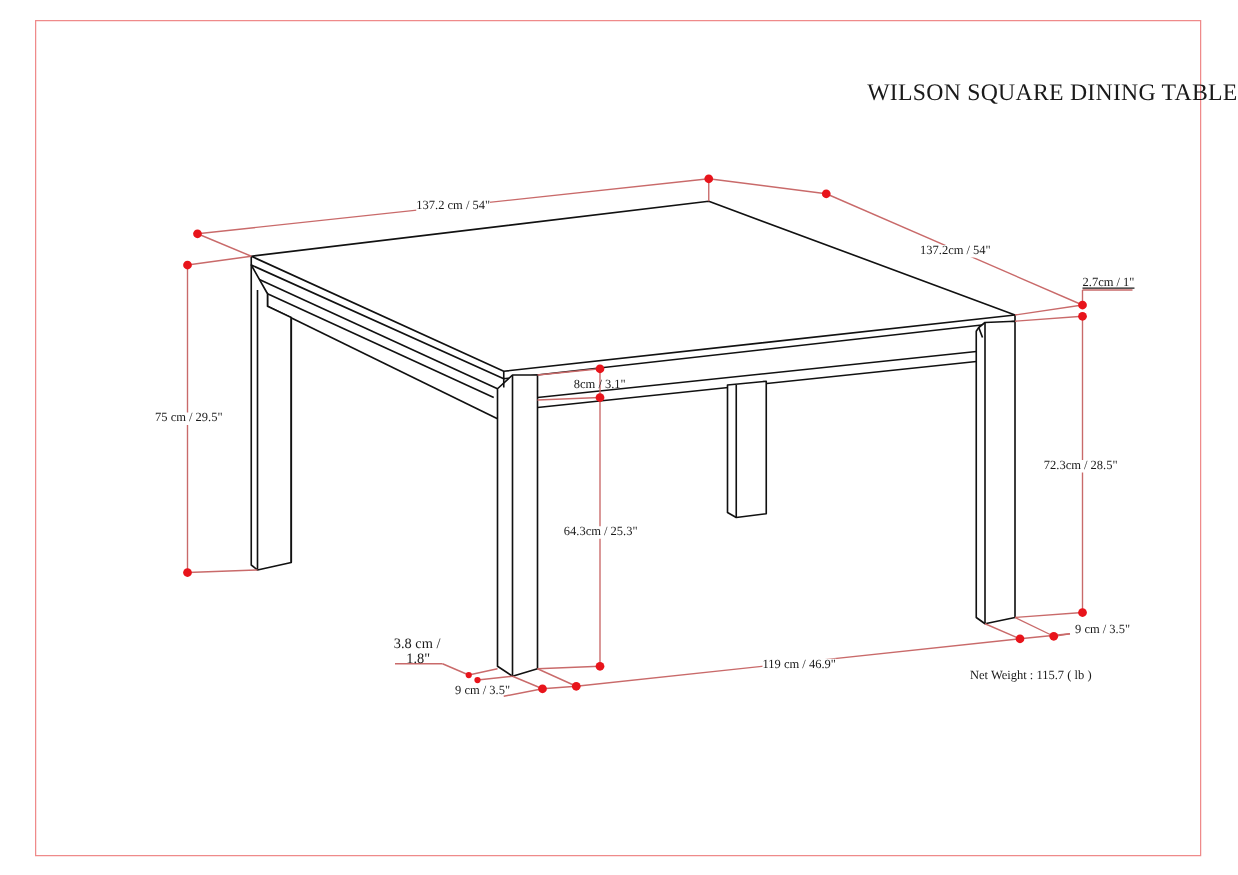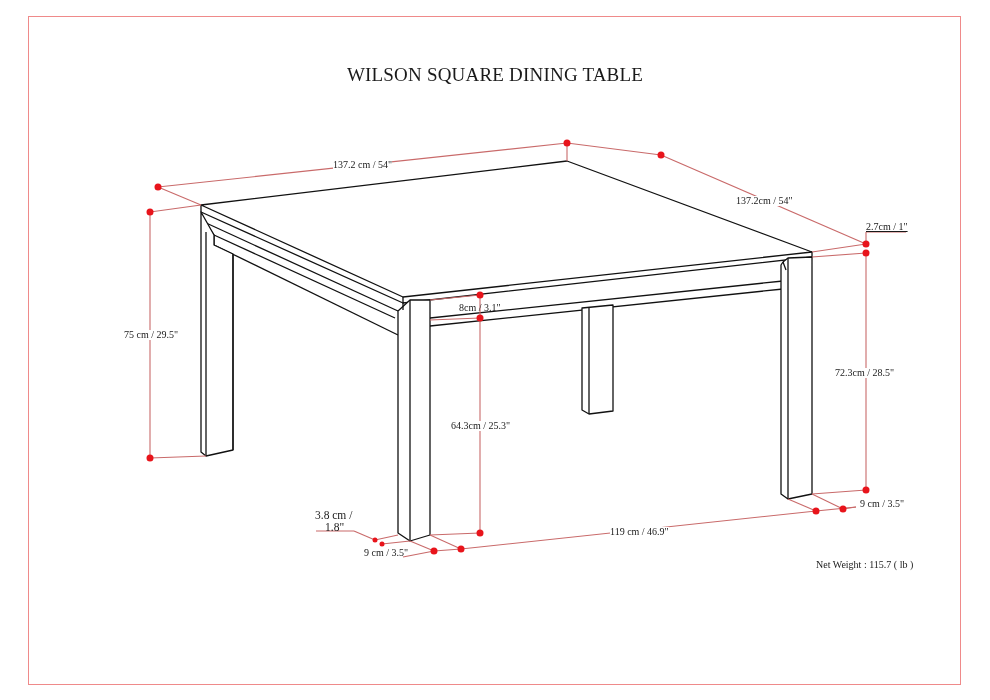--- a/index.html
+++ b/index.html
@@ -3,21 +3,21 @@
   <meta charset="utf-8">
   <style>
     html, body { margin: 0; padding: 0; background: #ffffff; }
     body { width: 990px; height: 700px; position: relative; overflow: hidden;
            font-family: "Liberation Serif", serif; color: #1a1a1a; }
     #page-frame { position: absolute; left: 28px; top: 16px; width: 933px; height: 669px;
                   border: 1.5px solid #ef8a8a; box-sizing: border-box; }
     #diagram { position: absolute; left: 0; top: 0; }
     .lbl { position: absolute; font-size: 10px; white-space: nowrap; line-height: 1; background: #fff; }
     .lbl.nobg { background: transparent; }
-    #title { position: absolute; left: 0; width: 990px; top: 64px; text-align: center;
+    #title { position: absolute; left: 0; width: 990px; top: 64px; text-align: right;
              font-size: 19px; letter-spacing: 0.2px; }
   </style>
 </head>
 <body>
 
 <div id="page-frame"></div>
 
 <div id="title">WILSON SQUARE DINING TABLE</div>
 
 <svg id="diagram" width="990" height="700" viewBox="0 0 990 700">
@@ -124,13 +124,13 @@
 <span class="lbl nobg" style="left:866px; top:222px; text-decoration: underline;">2.7cm / 1"</span>
 <span class="lbl" style="left:124px; top:330px;">75 cm / 29.5"</span>
 <span class="lbl nobg" style="left:459px; top:303px;">8cm / 3.1"</span>
 <span class="lbl" style="left:451px; top:421px;">64.3cm / 25.3"</span>
 <span class="lbl" style="left:835px; top:368px;">72.3cm / 28.5"</span>
 <span class="lbl nobg" style="left:315px; top:510px; font-size:11.5px;">3.8 cm /</span>
 <span class="lbl nobg" style="left:325px; top:522px; font-size:11.5px;">1.8"</span>
 <span class="lbl nobg" style="left:364px; top:548px;">9 cm / 3.5"</span>
 <span class="lbl" style="left:610px; top:527px;">119 cm / 46.9"</span>
 <span class="lbl nobg" style="left:860px; top:499px;">9 cm / 3.5"</span>
-<span class="lbl nobg" style="left:776px; top:560px; font-size:10px;margin-left:40px;">Net Weight : 115.7 ( lb )</span>
+<span class="lbl nobg" style="left:776px; top:536px; font-size:10px;">Net Weight : 115.7 ( lb )</span>
 
 </body></html>

